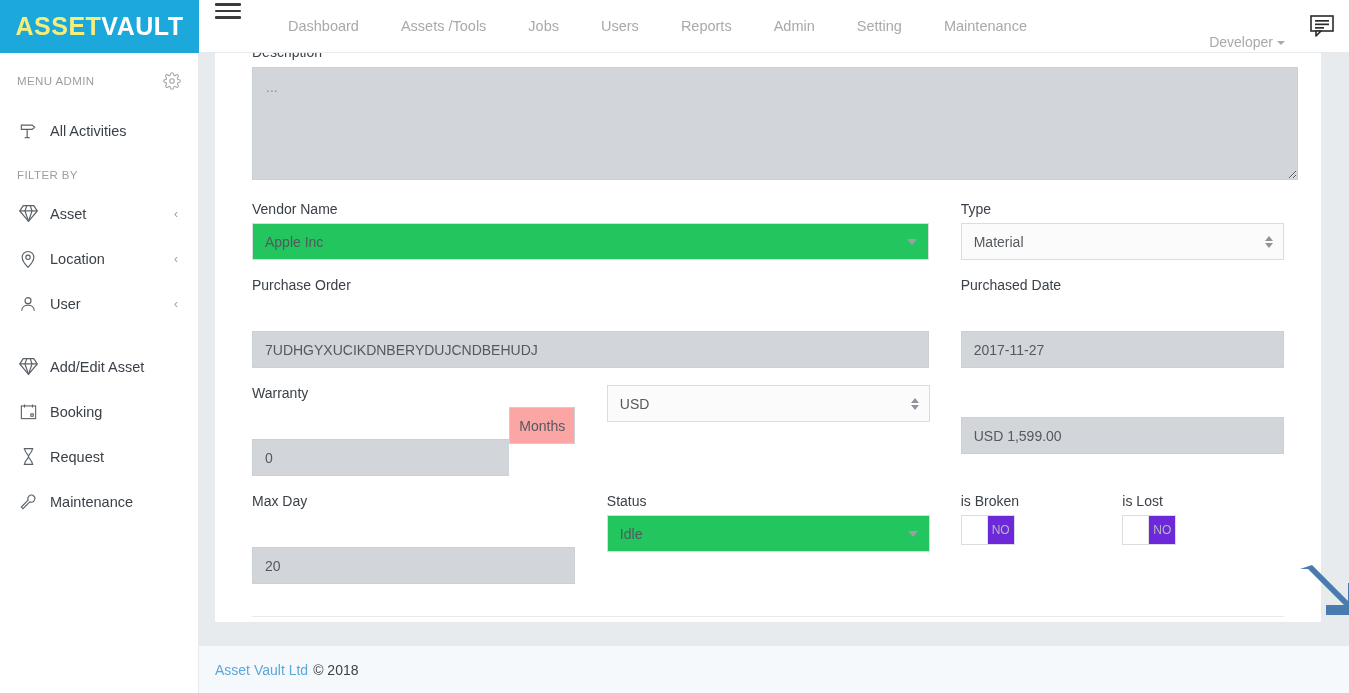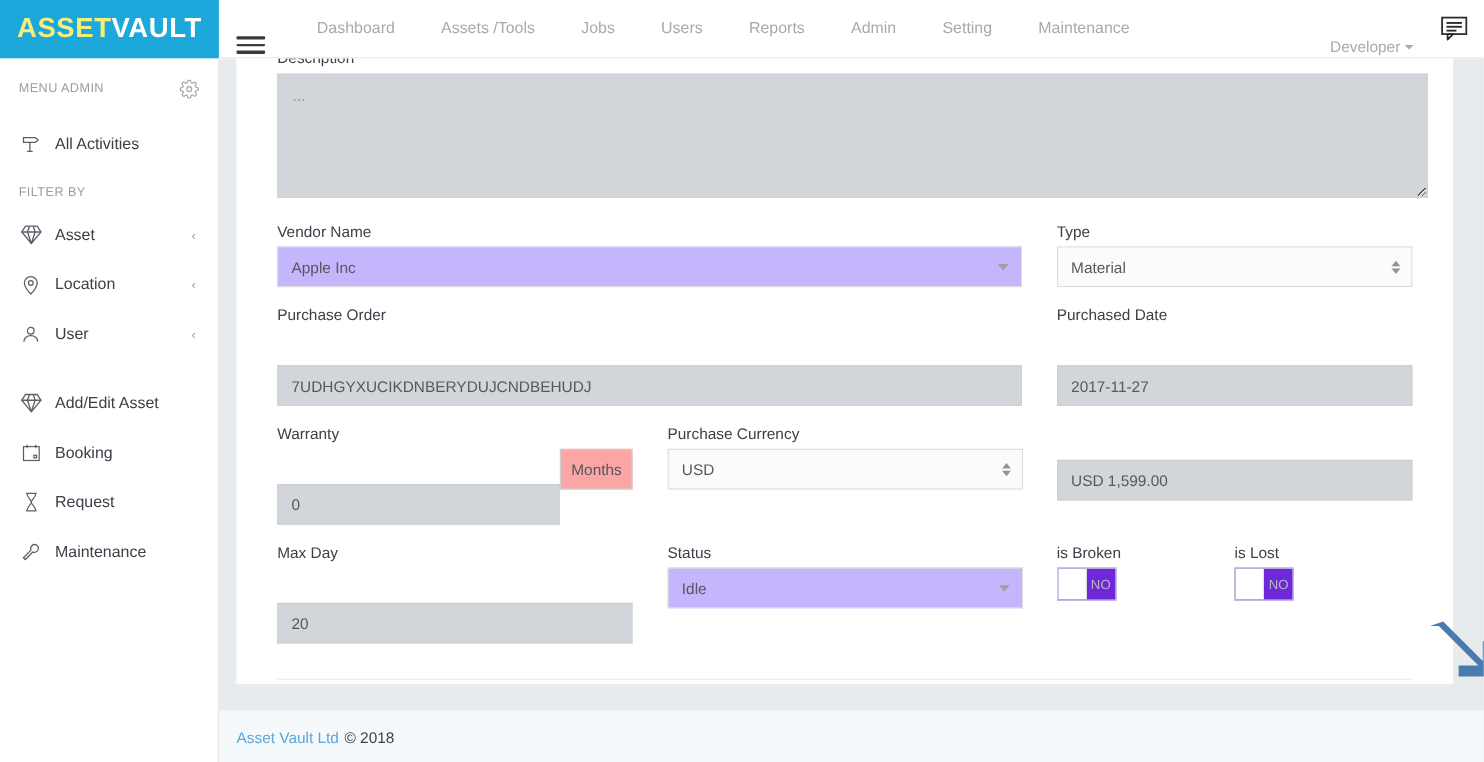--- a/index.html
+++ b/index.html
@@ -34,21 +34,21 @@
   }
   .brand-text {
     font-size: 25px; font-weight: bold; letter-spacing: .5px;
     line-height: 1;
   }
   .brand-a { color: #F6EE7B; }
   .brand-b { color: #ffffff; }
 
   .nav-right {
     flex: 1 1 auto;
-    display: flex; align-items: flex-end;
+    display: flex; align-items: flex-start;
     padding-left: 16px;
     position: relative;
   }
   .hamburger {
     width: 26px; height: 22px;
     display: flex; flex-direction: column; justify-content: center; gap: 4px;
     cursor: pointer;
     margin-right: 26px;
   }
   .hamburger span {
@@ -155,21 +155,21 @@
   .inp {
     height: 37px; border: 1px solid #cbd0d4;
     background: #d2d6da; color: #55595d; font-size: 14px;
     padding: 0 12px; width: 100%;
     font-family: "Liberation Sans", sans-serif;
     margin-top: 32px;
   }
 
   
   .sel2 {
-    height: 37px; border: 1px solid #d9dde0; background: #c4b5fd;
+    height: 37px; border: 1px solid #d9dde0; background: #22c55e;
     display: flex; align-items: center; padding: 0 12px;
     font-size: 14px; color: #55595d; position: relative; cursor: pointer;
     width: 100%;
   }
   .sel2 .tri {
     position: absolute; right: 11px; top: 50%; transform: translateY(-50%);
     width: 0; height: 0;
     border-left: 5px solid transparent; border-right: 5px solid transparent;
     border-top: 6px solid #9ba0a5;
   }
@@ -452,21 +452,20 @@
         <div class="row">
           <div class="col" style="width:328px">
             <label class="lbl">Warranty</label>
             <div class="input-group">
               <input class="inp" type="text" readonly="" value="0" style="">
               <span class="addon">Months</span>
             </div>
           </div>
           <div style="width:32px"></div>
           <div class="col" style="width:328px">
-            <label class="lbl">Purchase Currency</label>
             <div class="selnat">
               <span>USD</span>
               <span class="spin">
                   <i class="up"></i>
                   <i class="dn"></i>
                 </span>
             </div>
           </div>
           <div style="width:31px"></div>
           <div class="col" style="width:328px">

